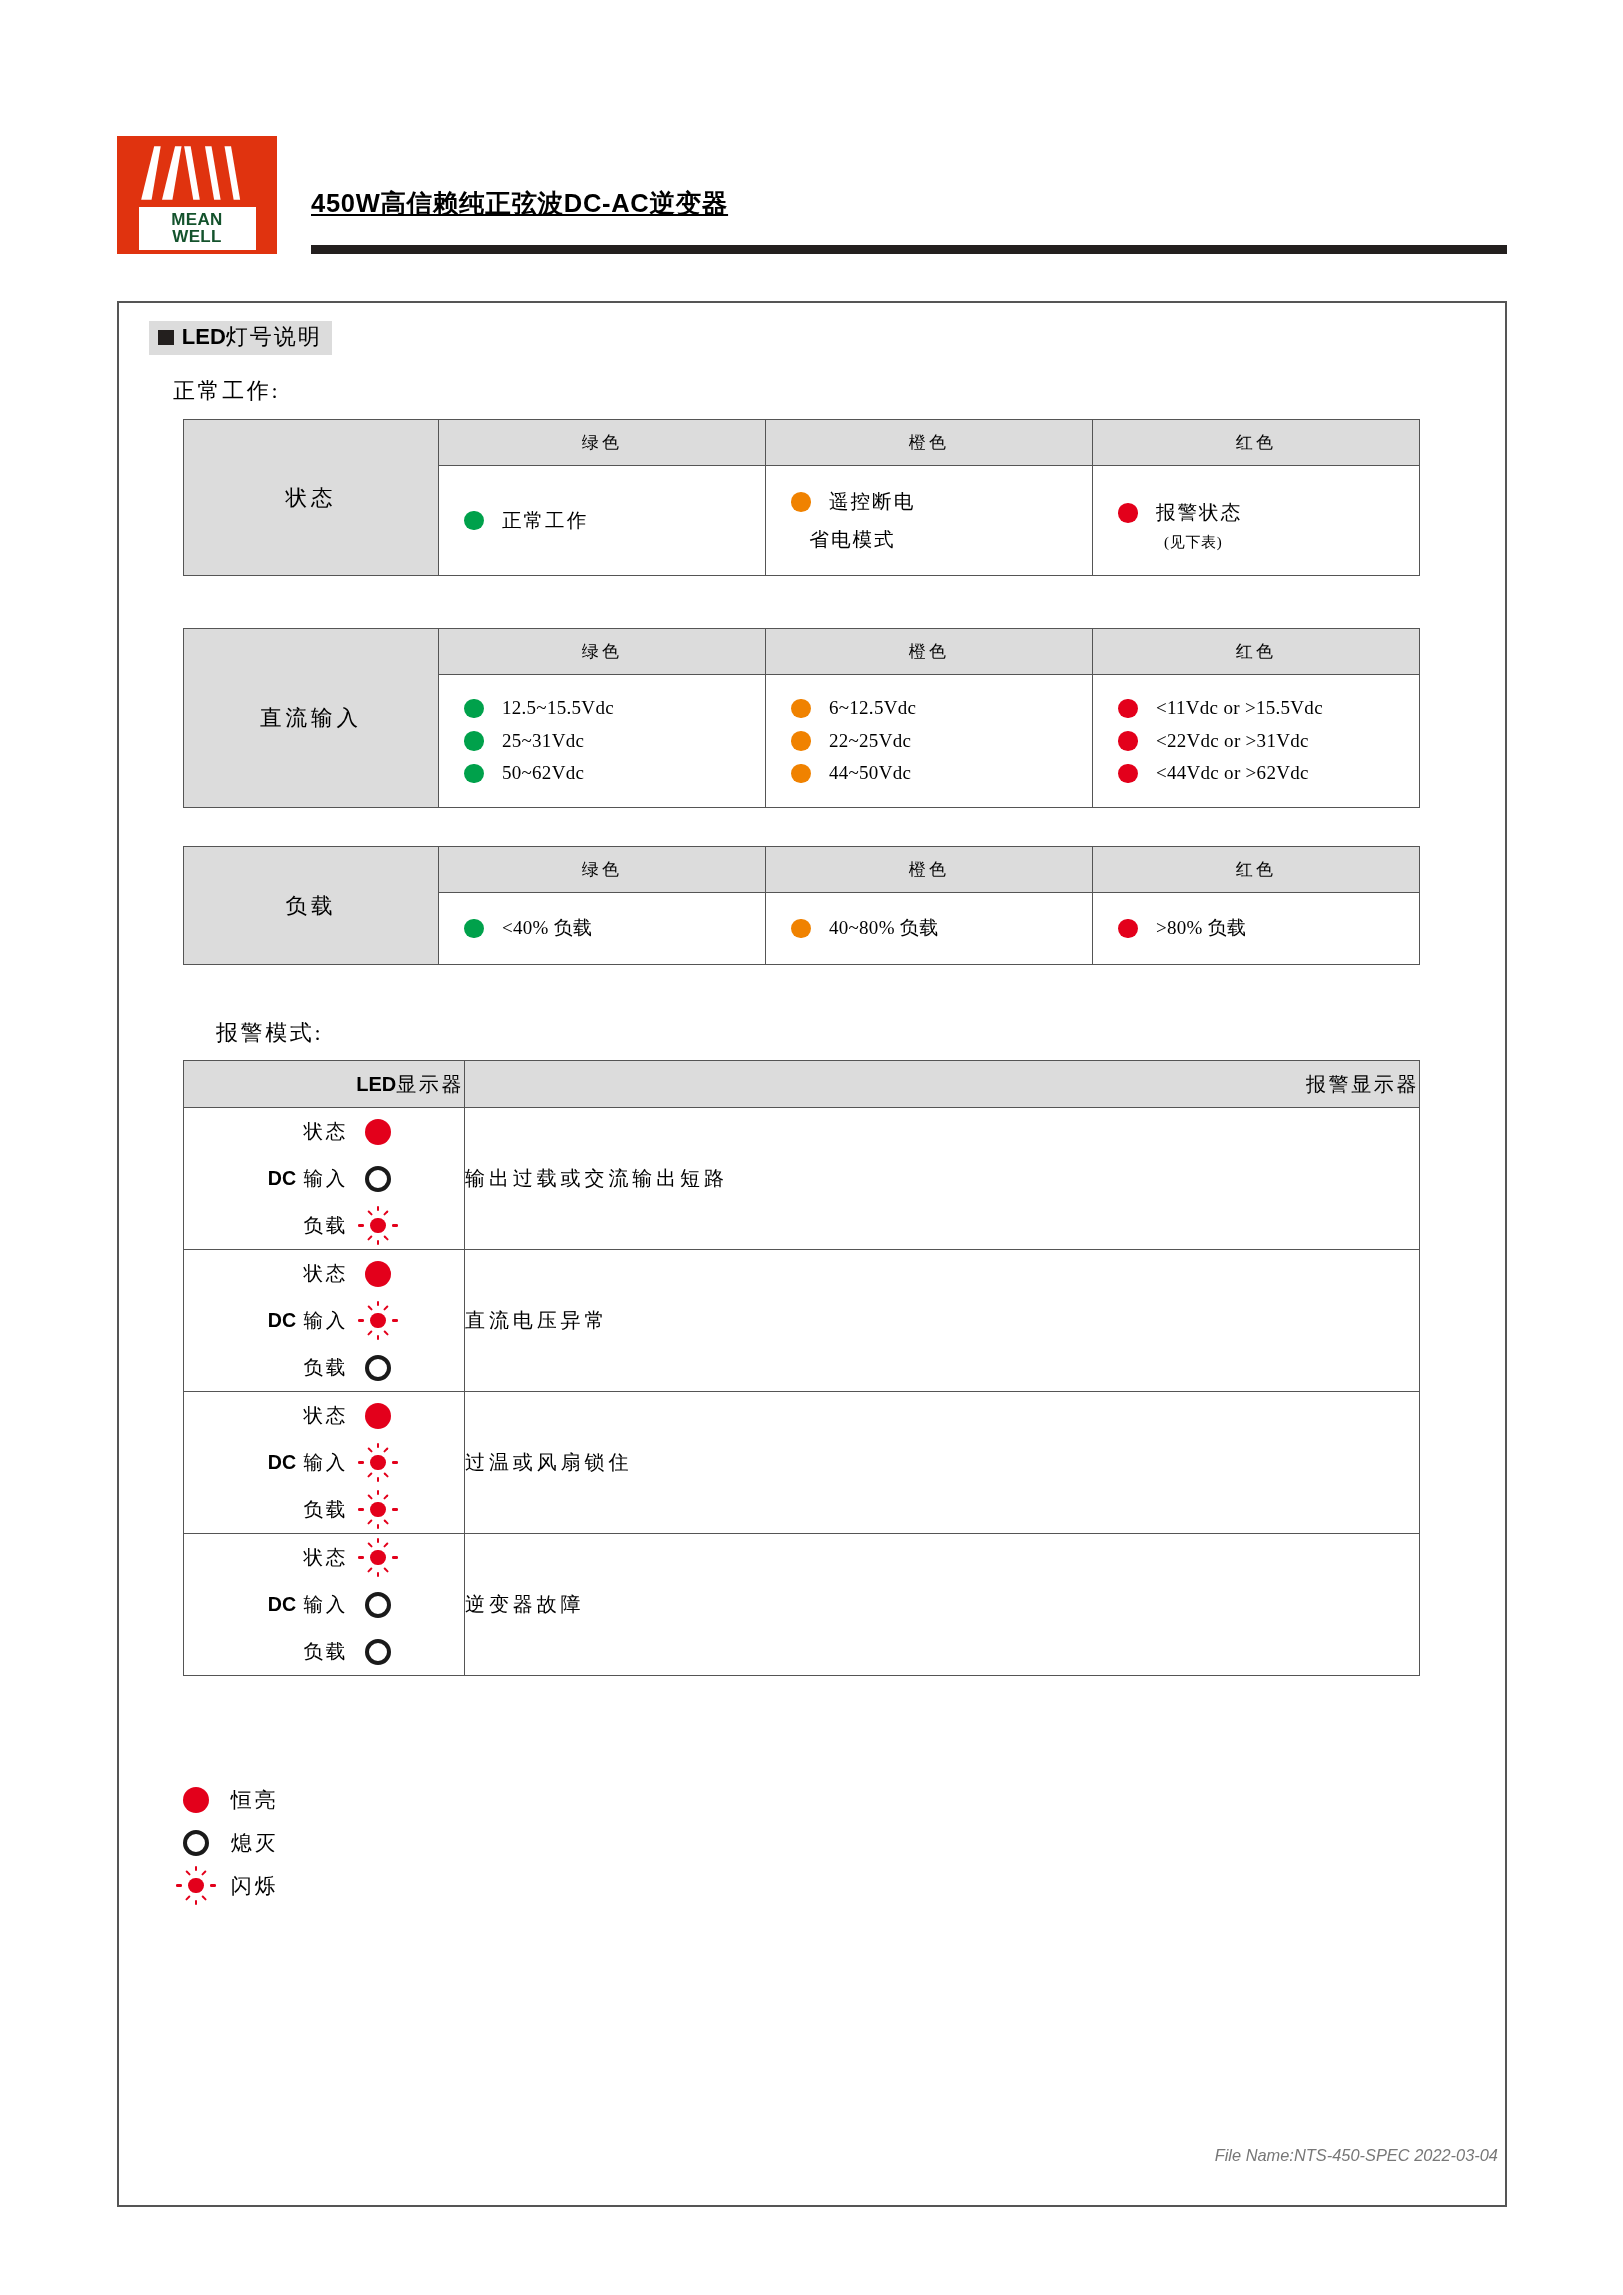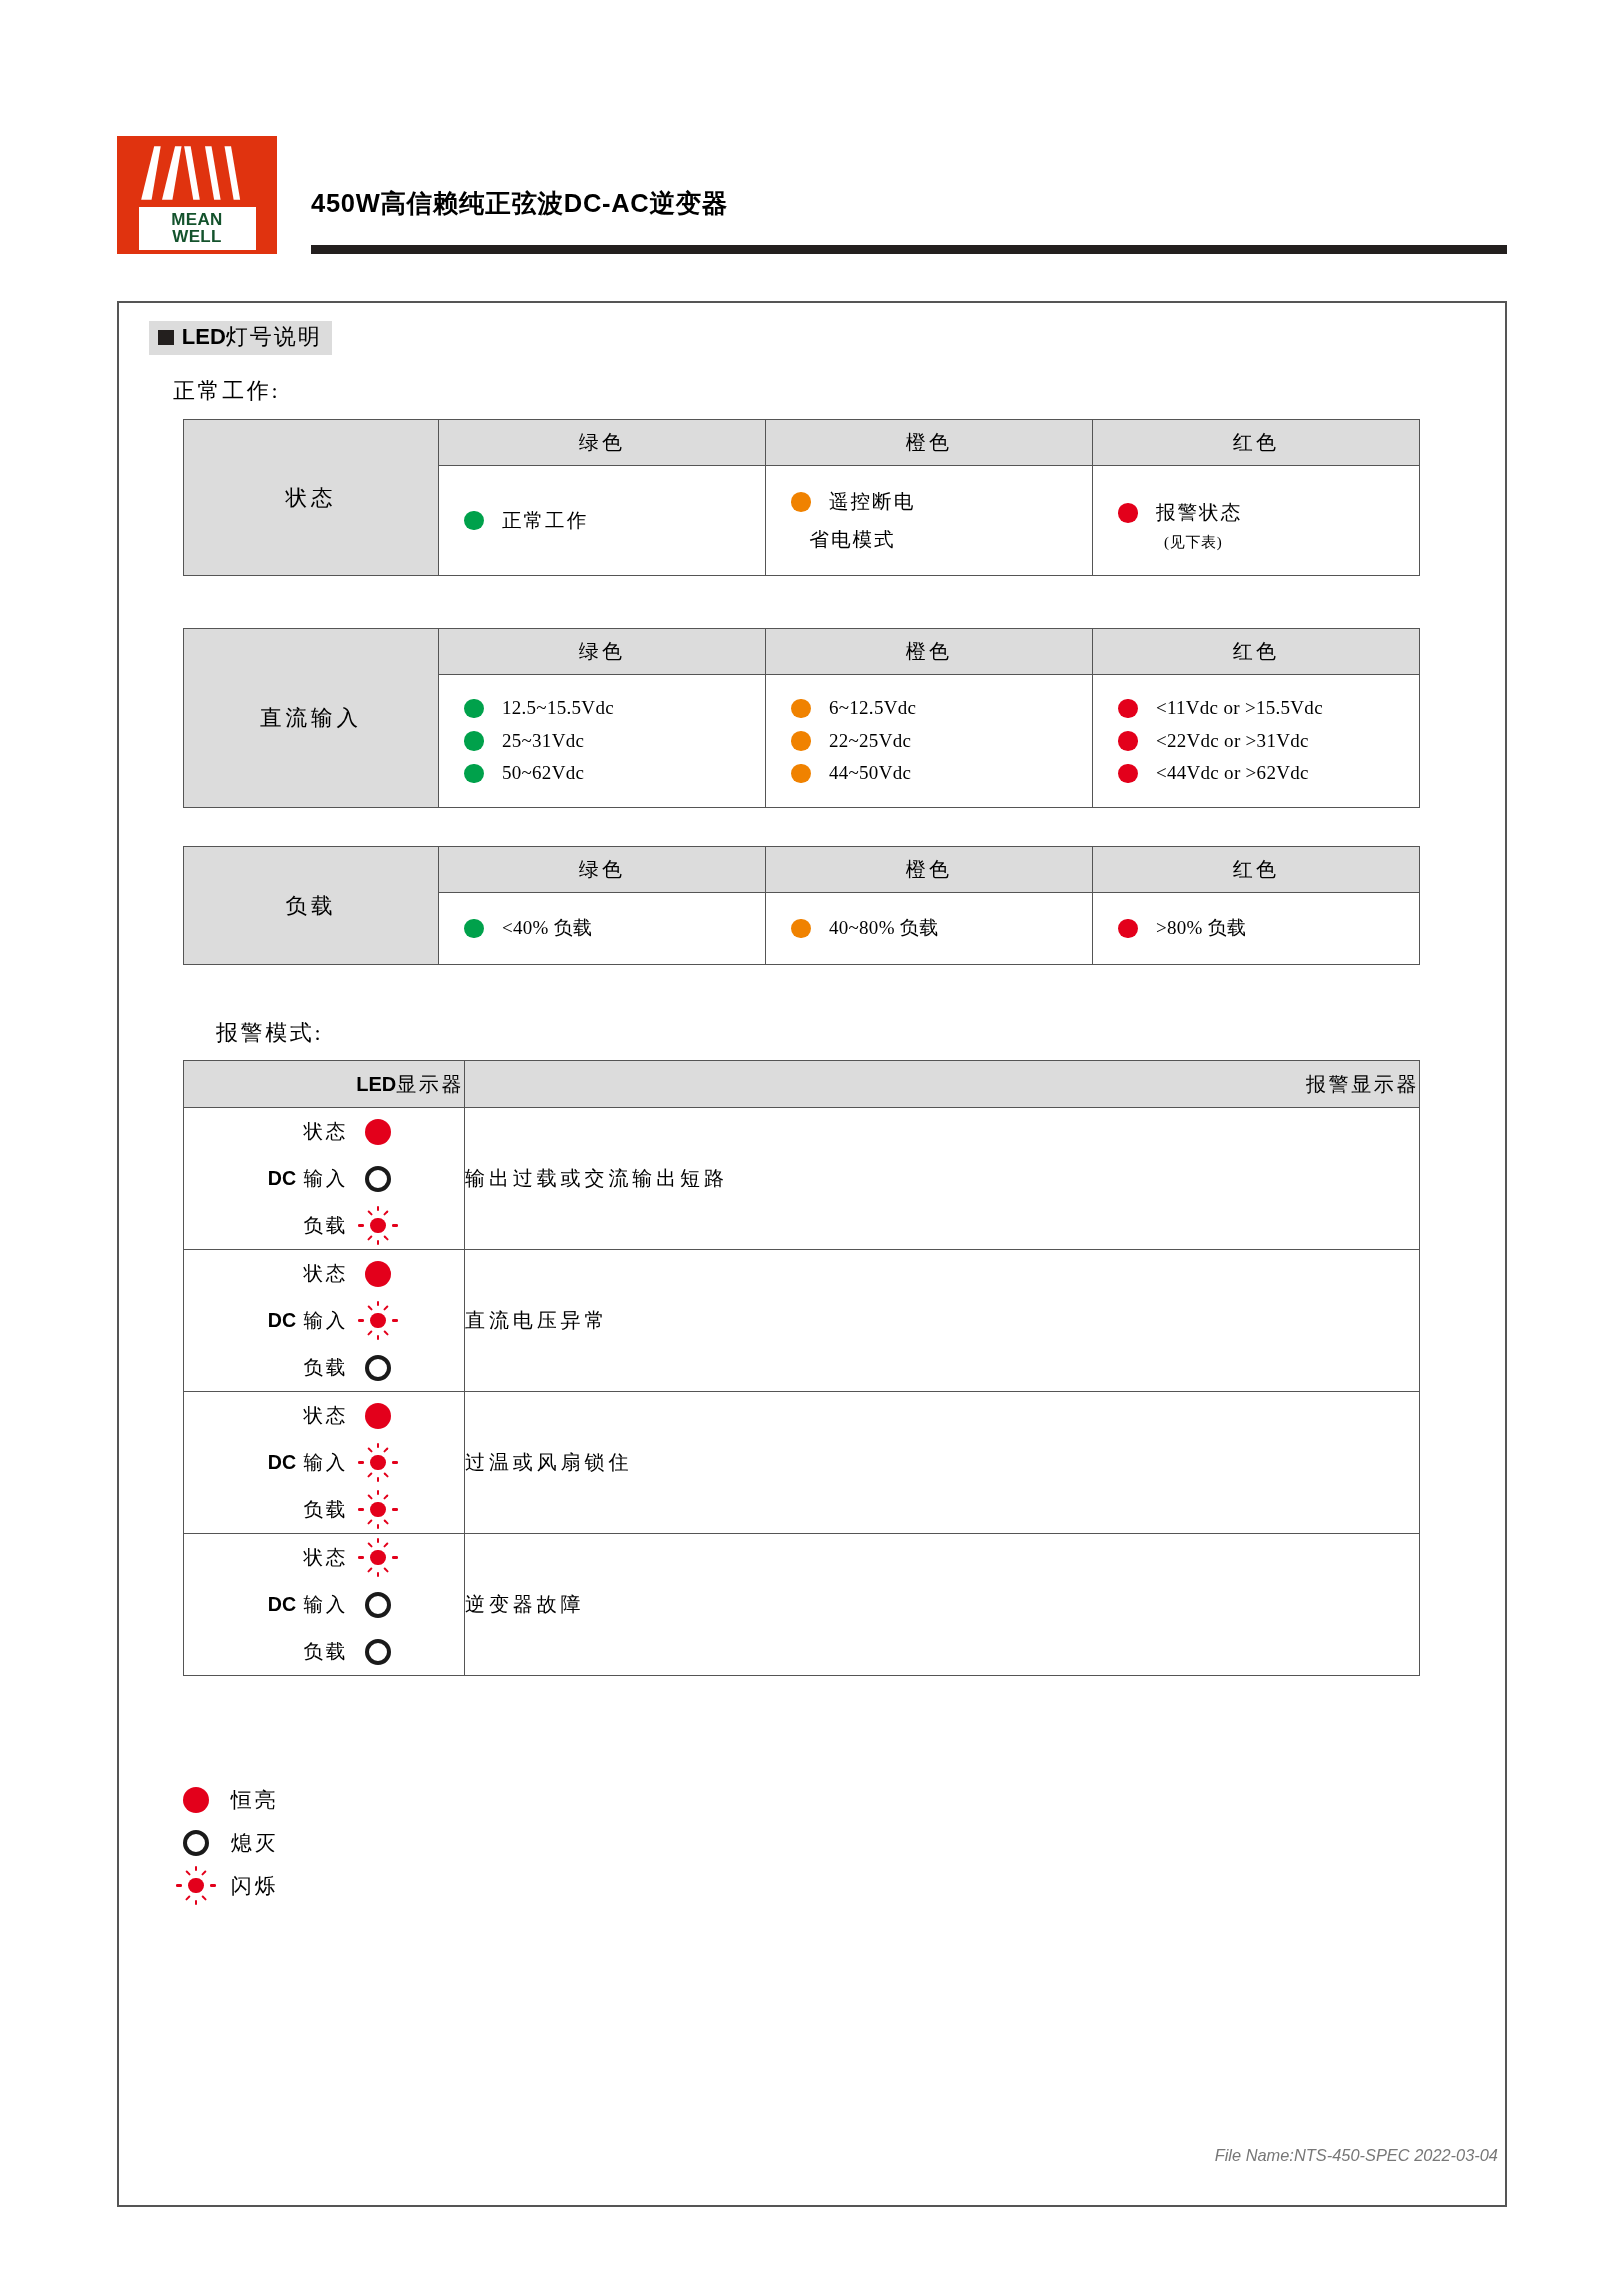--- a/index.html
+++ b/index.html
@@ -57,20 +57,21 @@
   }
   .head-title {
     position: absolute;
     left: 194px;
     top: 55px;
     font-family: "Liberation Sans", sans-serif;
     font-weight: bold;
     font-size: 25.5px;
     letter-spacing: 0.7px;
     white-space: nowrap;
+    text-decoration: underline;
   }
   .head-series {
     position: absolute;
     right: 0;
     top: 29px;
     font-family: "Liberation Sans", sans-serif;
     font-weight: bold;
     font-size: 43px;
     letter-spacing: 2px;
     white-space: nowrap;
@@ -147,21 +148,21 @@
   .led-table .rowlabel {
     background: #dcdcdc;
     text-align: center;
     font-size: 21.6px;
     letter-spacing: 3.9px;
     width: 255px;
   }
   .led-table .colhdr {
     background: #dcdcdc;
     text-align: center;
-    font-size: 20px;
+    font-size: 17px;
     letter-spacing: 3.3px;
     font-weight: normal;
     height: 45px;
     font-family: Liberation Serif, serif;
   }
   .led-table .cell {
     background: #ffffff;
     padding: 11.8px 0 11.8px 25px;
   }
 

